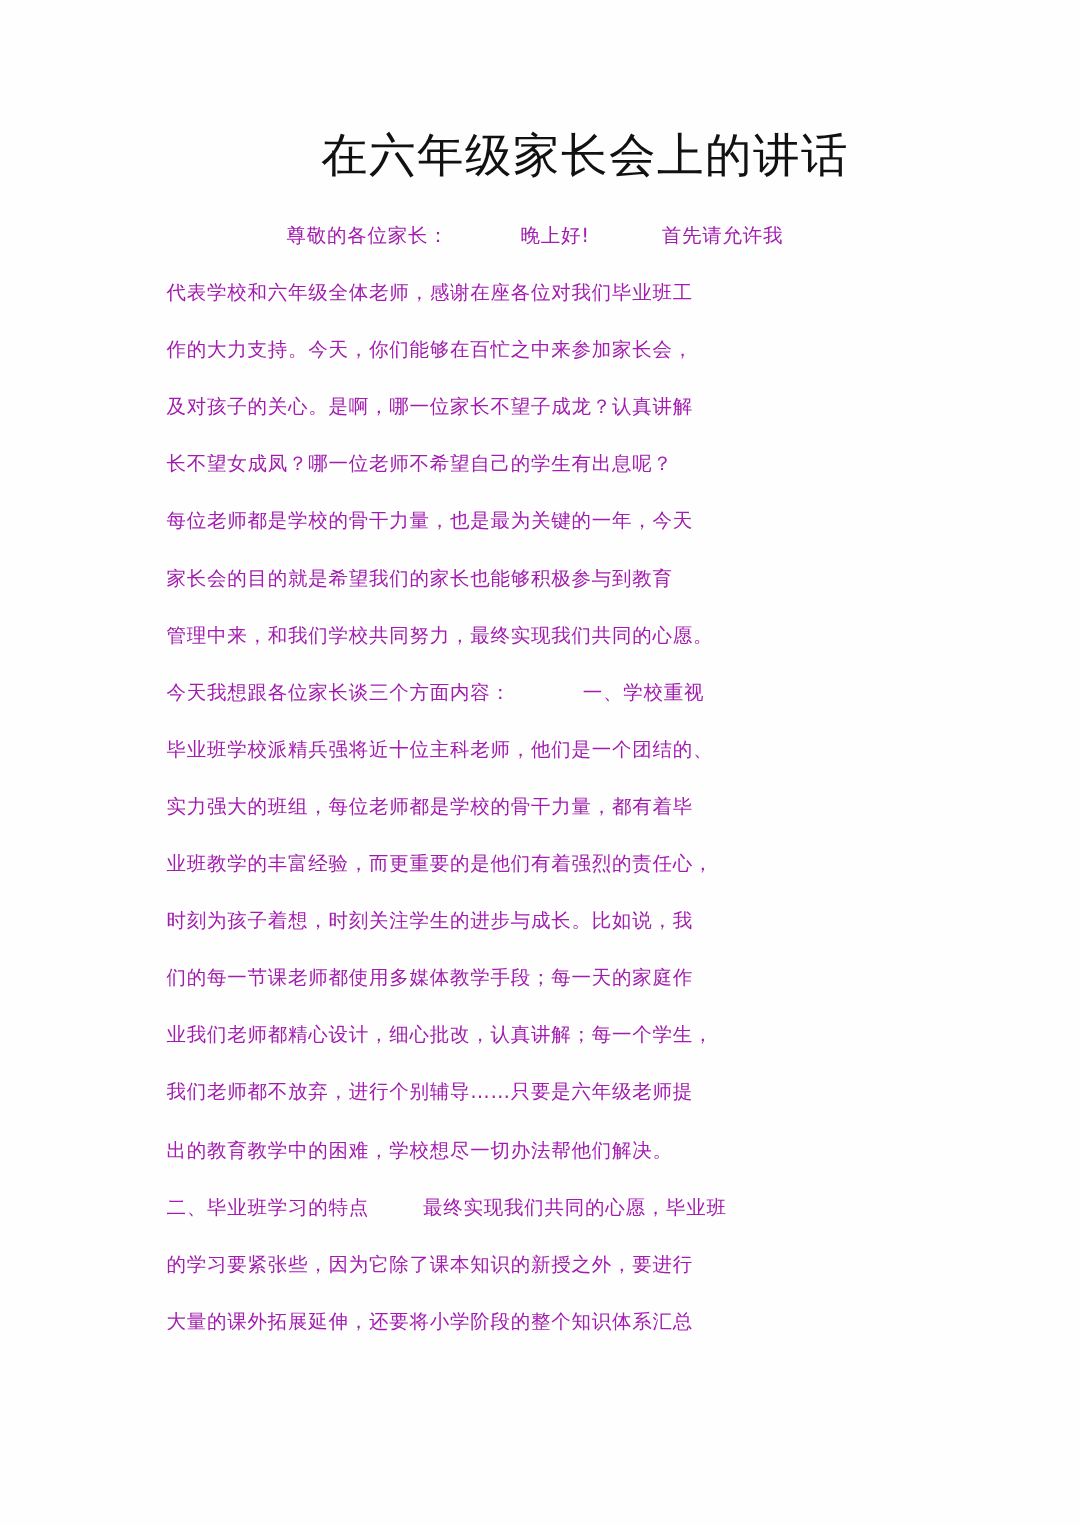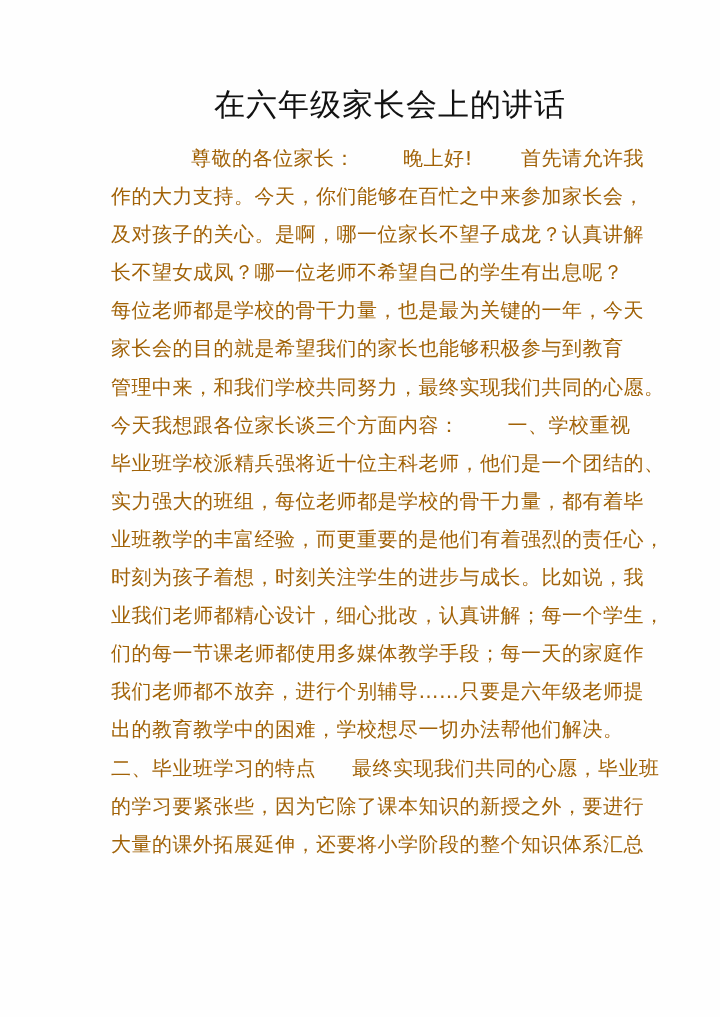--- a/index.html
+++ b/index.html
@@ -6,52 +6,53 @@
   body { width: 720px; height: 1017px; position: relative; overflow: hidden; }
   .page { position: absolute; left: 0; top: 0; width: 720px; height: 1017px; background: #fefefe; }
   .title {
     position: absolute; left: 0; top: 84px; width: 708px; text-align: center;
     font-family: "DejaVu Serif", "Liberation Serif", serif;
     font-size: 31px; color: #111; letter-spacing: 1px; line-height: 40px; padding-left: 36px;
   }
   .body-text {
     position: absolute; left: 111px; top: 143px; width: 505px;
     font-family: "DejaVu Sans", "Liberation Sans", sans-serif;
-    font-size: 20px; color: #a16207;
+    font-size: 13px; color: #a21caf;
   }
   .line { height: 38.1px; line-height: 30px; white-space: nowrap; letter-spacing: 0.5px; }
   .indent { padding-left: 80px; }
   .gap { display: inline-block; width: 48px; }
   .gap-s { display: inline-block; width: 36px; }
 </style>
 </head>
 <body>
 
 <div class="page">
   <div class="title">在六年级家长会上的讲话</div>
 
   <div class="body-text">
     <div class="line indent">
       <span>尊敬的各位家长：</span><span class="gap"></span><span>晚上好!</span><span class="gap"></span><span>首先请允许我</span>
     </div>
+    <div class="line">代表学校和六年级全体老师，感谢在座各位对我们毕业班工</div>
     <div class="line">作的大力支持。今天，你们能够在百忙之中来参加家长会，</div>
     <div class="line">及对孩子的关心。是啊，哪一位家长不望子成龙？认真讲解</div>
     <div class="line">长不望女成凤？哪一位老师不希望自己的学生有出息呢？</div>
     <div class="line">每位老师都是学校的骨干力量，也是最为关键的一年，今天</div>
     <div class="line">家长会的目的就是希望我们的家长也能够积极参与到教育</div>
     <div class="line">管理中来，和我们学校共同努力，最终实现我们共同的心愿。</div>
     <div class="line">
       <span>今天我想跟各位家长谈三个方面内容：</span><span class="gap"></span><span>一、学校重视</span>
     </div>
     <div class="line">毕业班学校派精兵强将近十位主科老师，他们是一个团结的、</div>
     <div class="line">实力强大的班组，每位老师都是学校的骨干力量，都有着毕</div>
     <div class="line">业班教学的丰富经验，而更重要的是他们有着强烈的责任心，</div>
     <div class="line">时刻为孩子着想，时刻关注学生的进步与成长。比如说，我</div>
+    <div class="line">们的每一节课老师都使用多媒体教学手段；每一天的家庭作</div>
     <div class="line">业我们老师都精心设计，细心批改，认真讲解；每一个学生，</div>
-    <div class="line">们的每一节课老师都使用多媒体教学手段；每一天的家庭作</div>
     <div class="line">我们老师都不放弃，进行个别辅导……只要是六年级老师提</div>
     <div class="line">出的教育教学中的困难，学校想尽一切办法帮他们解决。</div>
     <div class="line">
       <span>二、毕业班学习的特点</span><span class="gap-s"></span><span>最终实现我们共同的心愿，毕业班</span>
     </div>
     <div class="line">的学习要紧张些，因为它除了课本知识的新授之外，要进行</div>
     <div class="line">大量的课外拓展延伸，还要将小学阶段的整个知识体系汇总</div>
   </div>
 </div>
 

